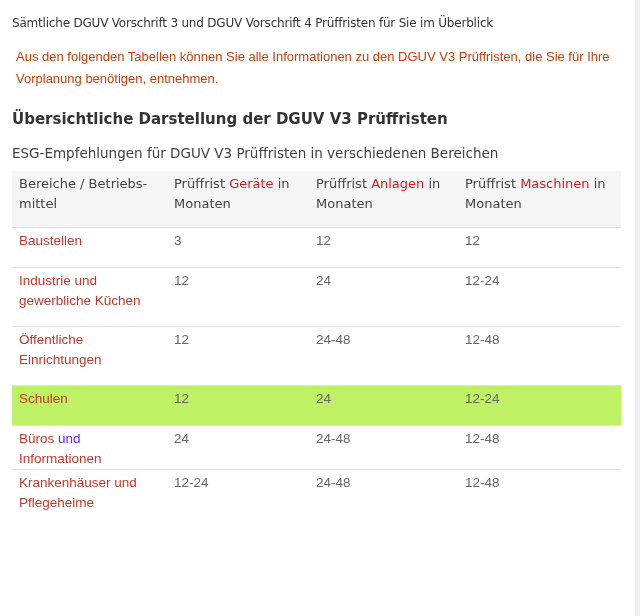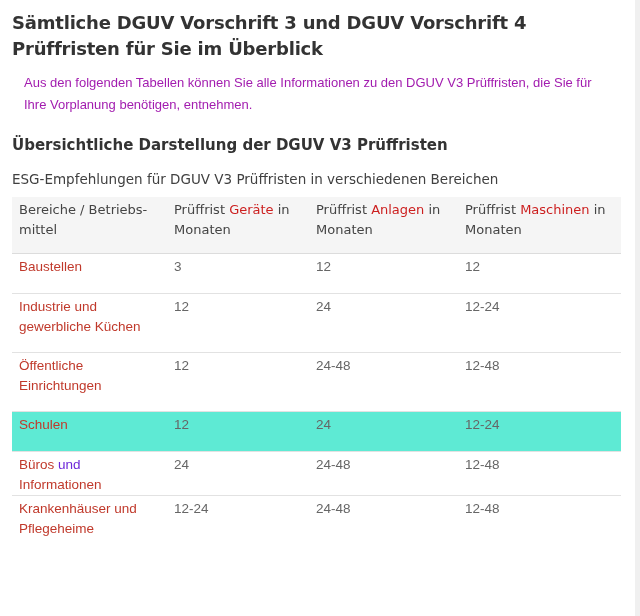--- a/index.html
+++ b/index.html
@@ -9,25 +9,25 @@
     font-family: "DejaVu Sans", "Liberation Sans", sans-serif;
     color: #555555;
     position: relative;
   }
   .right-strip {
     position: absolute; top: 0; right: 0; width: 5px; height: 616px;
     background: #f0f0f0;
   }
   .content { position: absolute; left: 12px; top: 0; width: 610px; }
   h1 {
-    font-size: 18px; font-weight: bold; color: #333333;
+    font-size: 12px; font-weight: normal; color: #333333;
     line-height: 26px; margin: 10px 0 0 0; letter-spacing: -0.2px;
   }
   p.intro, p.orient {
-    font-size: 13px; line-height: 22px; color: #a21caf; margin: 12px;
+    font-size: 13px; line-height: 22px; color: #c2410c; margin: 4px;
     font-family: "Liberation Sans", sans-serif;
   }
   p.intro { margin-top: 10px; }
   h2 {
     font-size: 15px; font-weight: bold; color: #333333;
     margin: 18px 0 0 0; line-height: 22px;
   }
   p.orient { margin-top: 10px; }
   h3 {
     font-size: 13.5px; font-weight: normal; color: #404040;
@@ -45,21 +45,21 @@
     background: #f5f5f5; color: #444444; font-weight: normal;
     height: 53px; border-bottom: 1px solid #dcdcdc;
     font-family: "DejaVu Sans", sans-serif; font-size: 13px;
   }
   td {
     color: #666666; border-bottom: 1px solid #e2e2e2;
     font-family: "Liberation Sans", sans-serif; font-size: 13.5px;
   }
   tr.h1row td { height: 36px; margin-top: 16px; }
   tr.h2row td { height: 55px; }
-  tr.grey td { background: #5eead4; }
+  tr.grey td { background: #bef264; }
   .accent { color: #cc1f1f; }
   .link { color: #c0392b; }
   .plain { color: #6d28d9; }
   col.c1 { width: 155px; } col.c2 { width: 142px; } col.c3 { width: 149px; } col.c4 { width: 163px; }
 </style>
 </head>
 <body>
 
 <div class="right-strip"></div>
 

